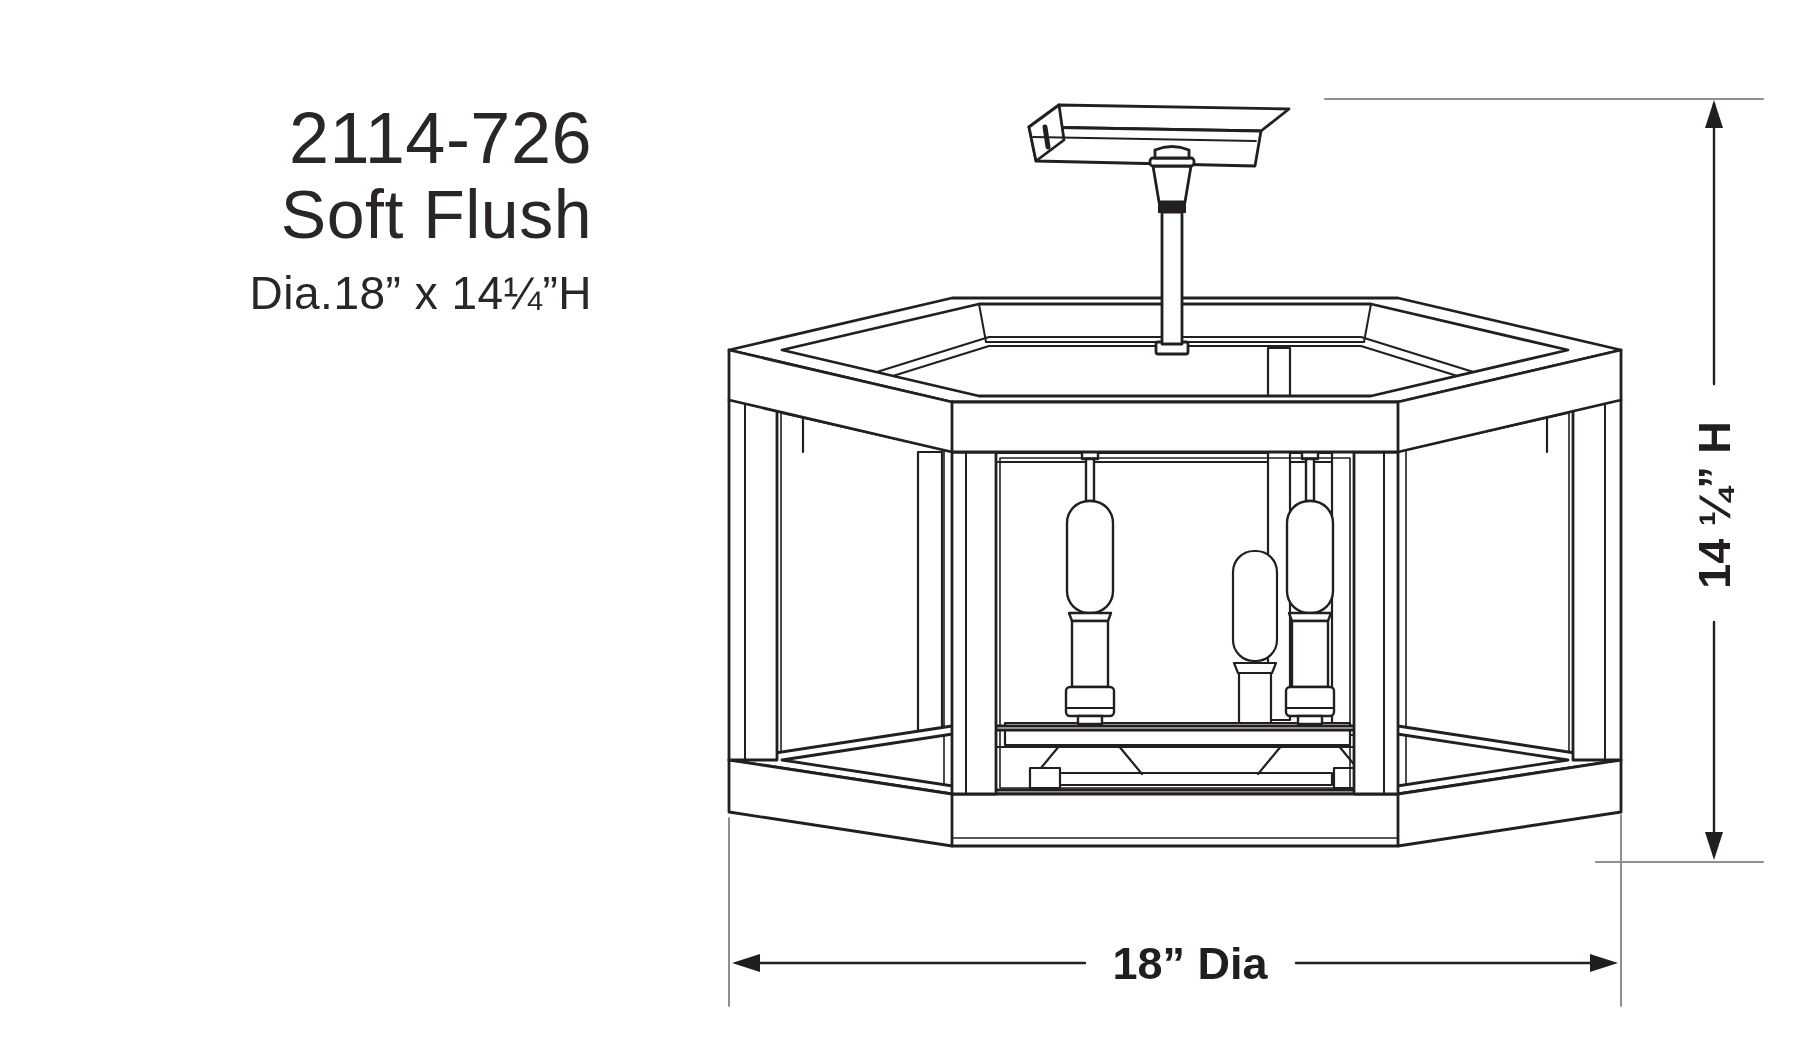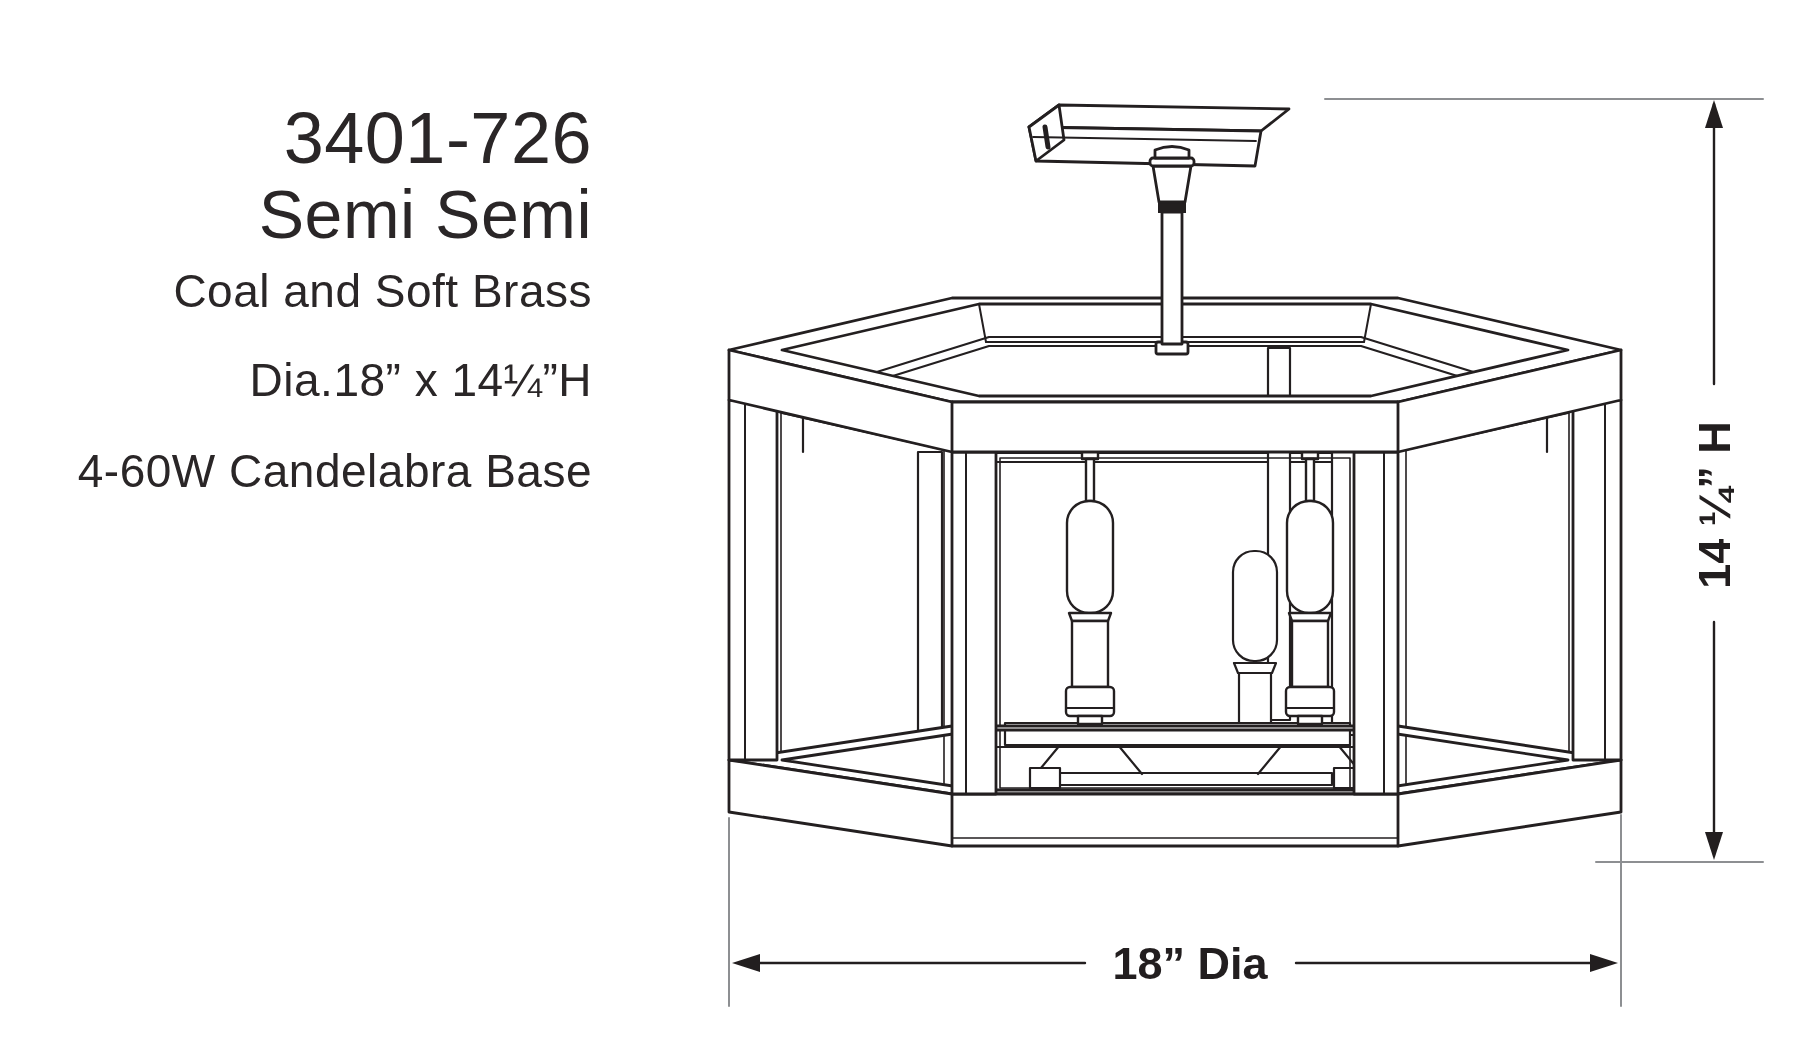--- a/index.html
+++ b/index.html
@@ -20,25 +20,23 @@
   svg text{font-family:"Liberation Sans", sans-serif;font-weight:bold;fill:#221e1f;}
   .dim-label{font-size:45px;}
 </style>
 </head>
 <body>
 
 <div id="stage">
 
   
   <div id="product-info">
-    <div class="spec-line l1">3401-726</div>
-    <div class="spec-line l2">Semi Semi</div>
-    <div class="spec-line l3">Coal and Soft Brass</div>
+    <div class="spec-line l1">2114-726</div>
+    <div class="spec-line l2">Soft Flush</div>
     <div class="spec-line l4">Dia.18” x 14¼”H</div>
-    <div class="spec-line l5">4-60W Candelabra Base</div>
   </div>
 
   
   <svg width="1800" height="1059" viewBox="0 0 1800 1059" fill="none" stroke-linejoin="round" stroke-linecap="round">
 
     <g>
 
       <line x1="1325" y1="99" x2="1763" y2="99" stroke="#8d8f92" stroke-width="2"></line>
       <line x1="1596" y1="862" x2="1763" y2="862" stroke="#8d8f92" stroke-width="2"></line>
       <line x1="729" y1="818" x2="729" y2="1006" stroke="#8d8f92" stroke-width="2"></line>

